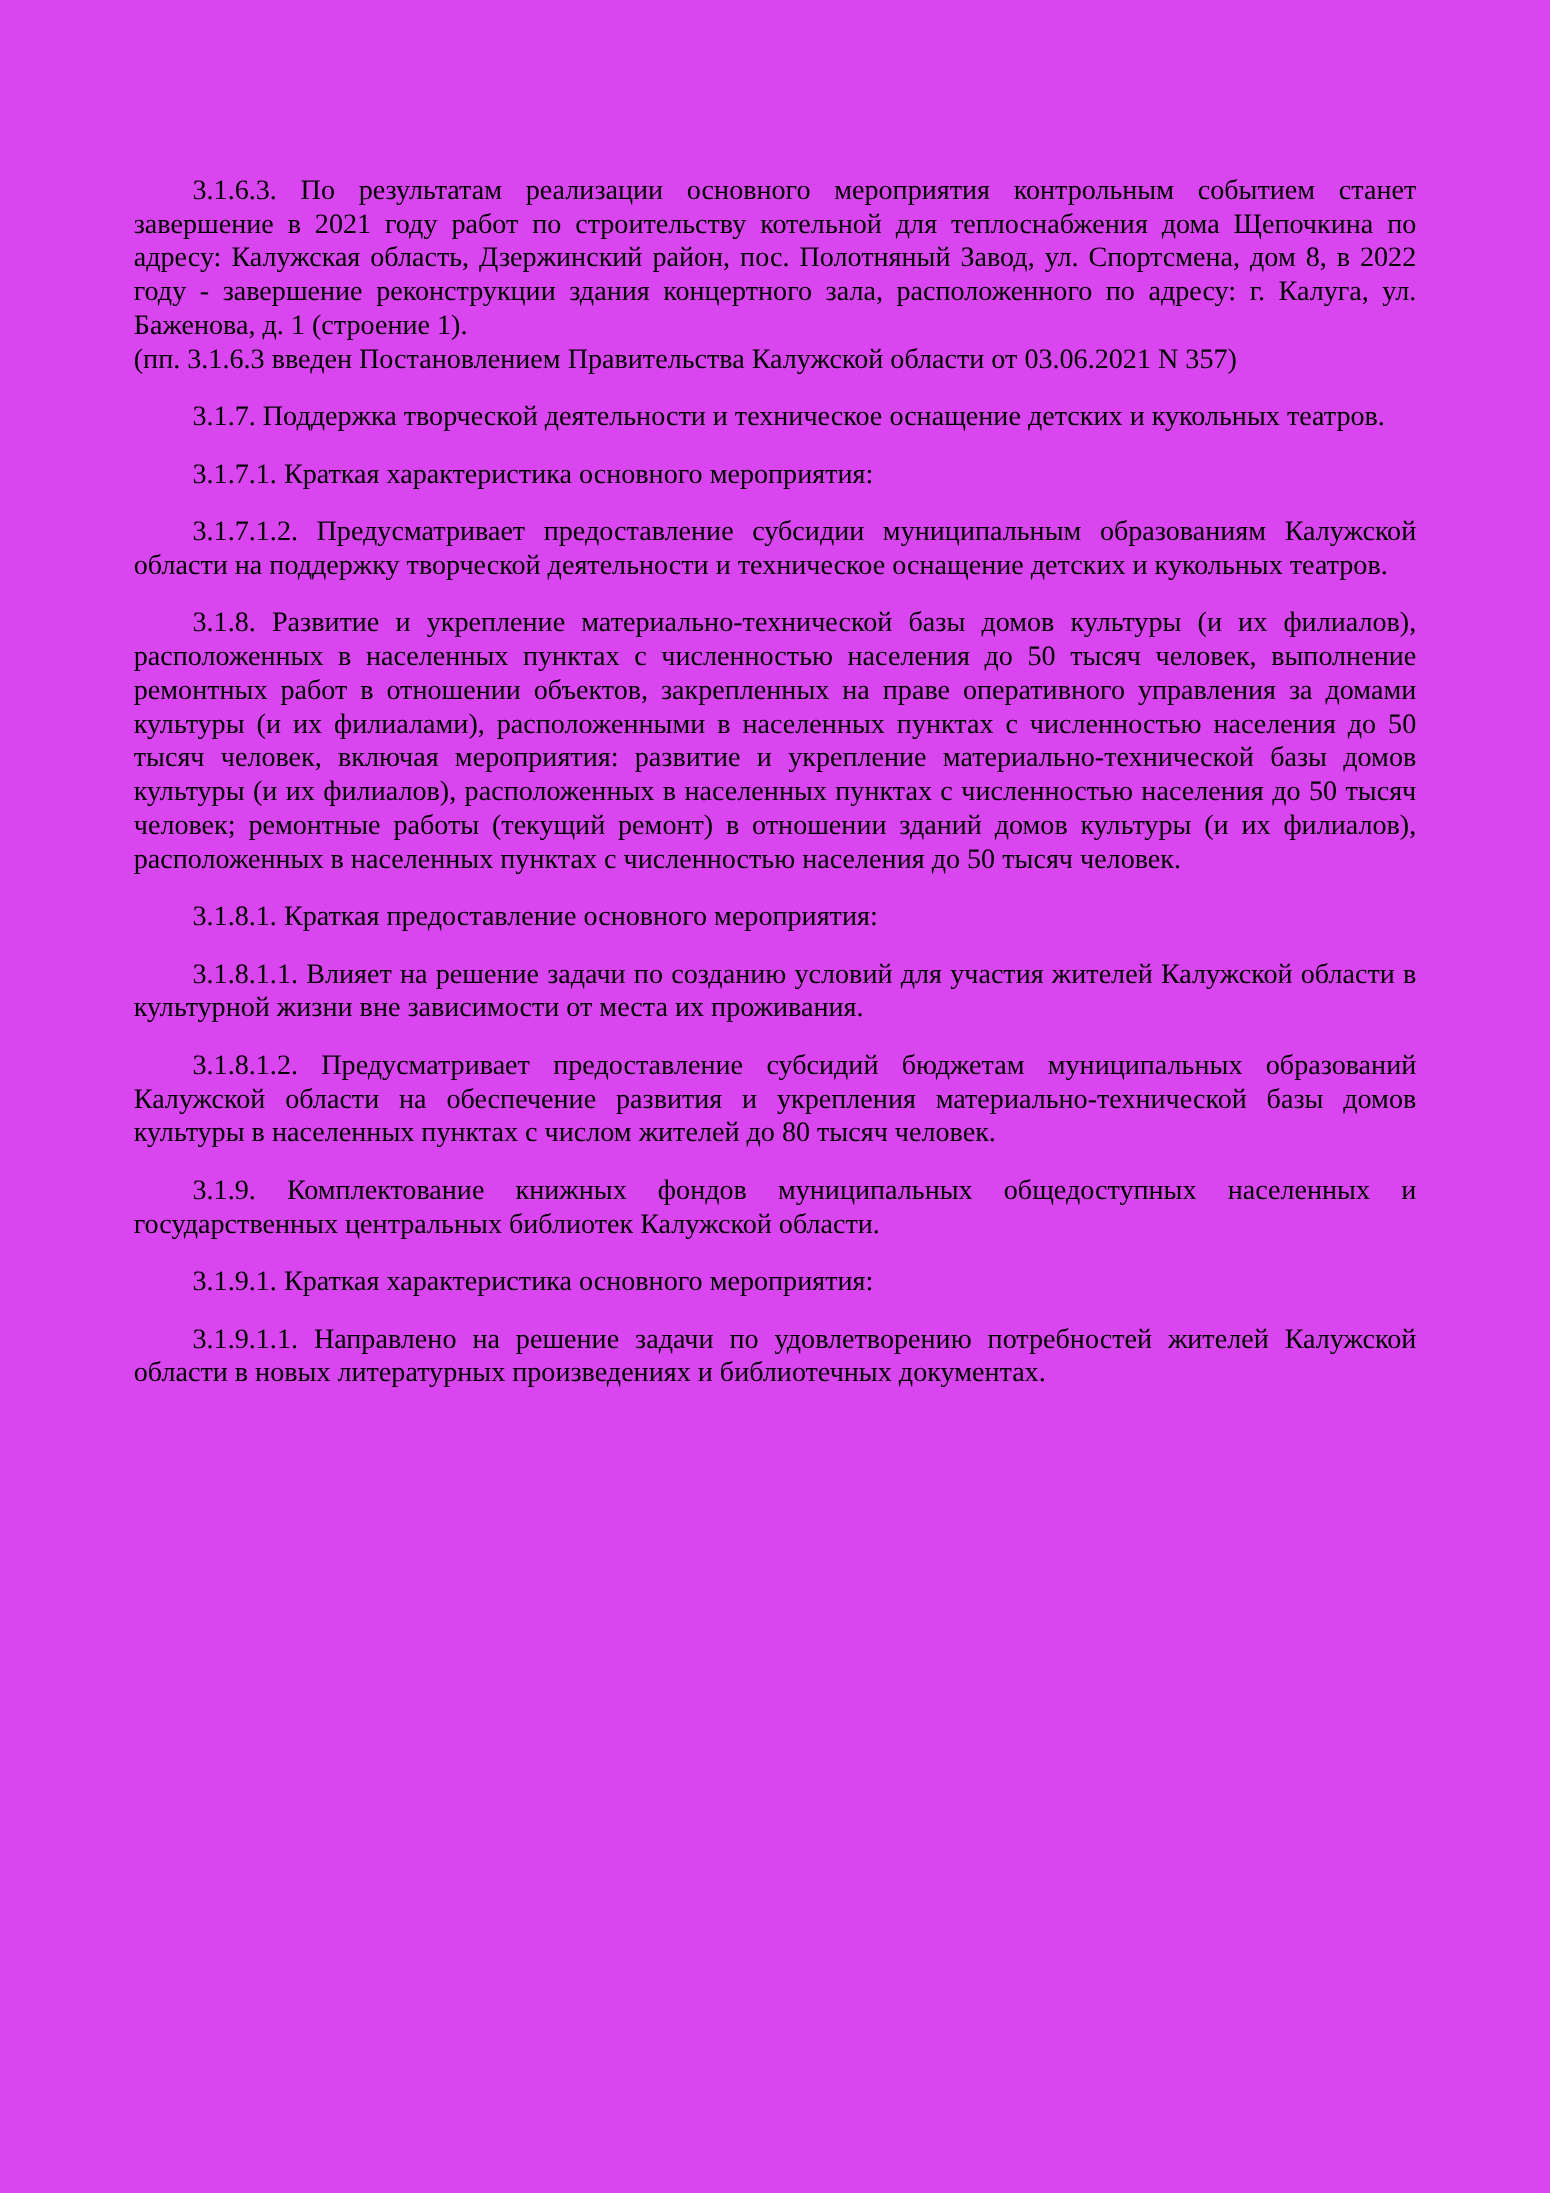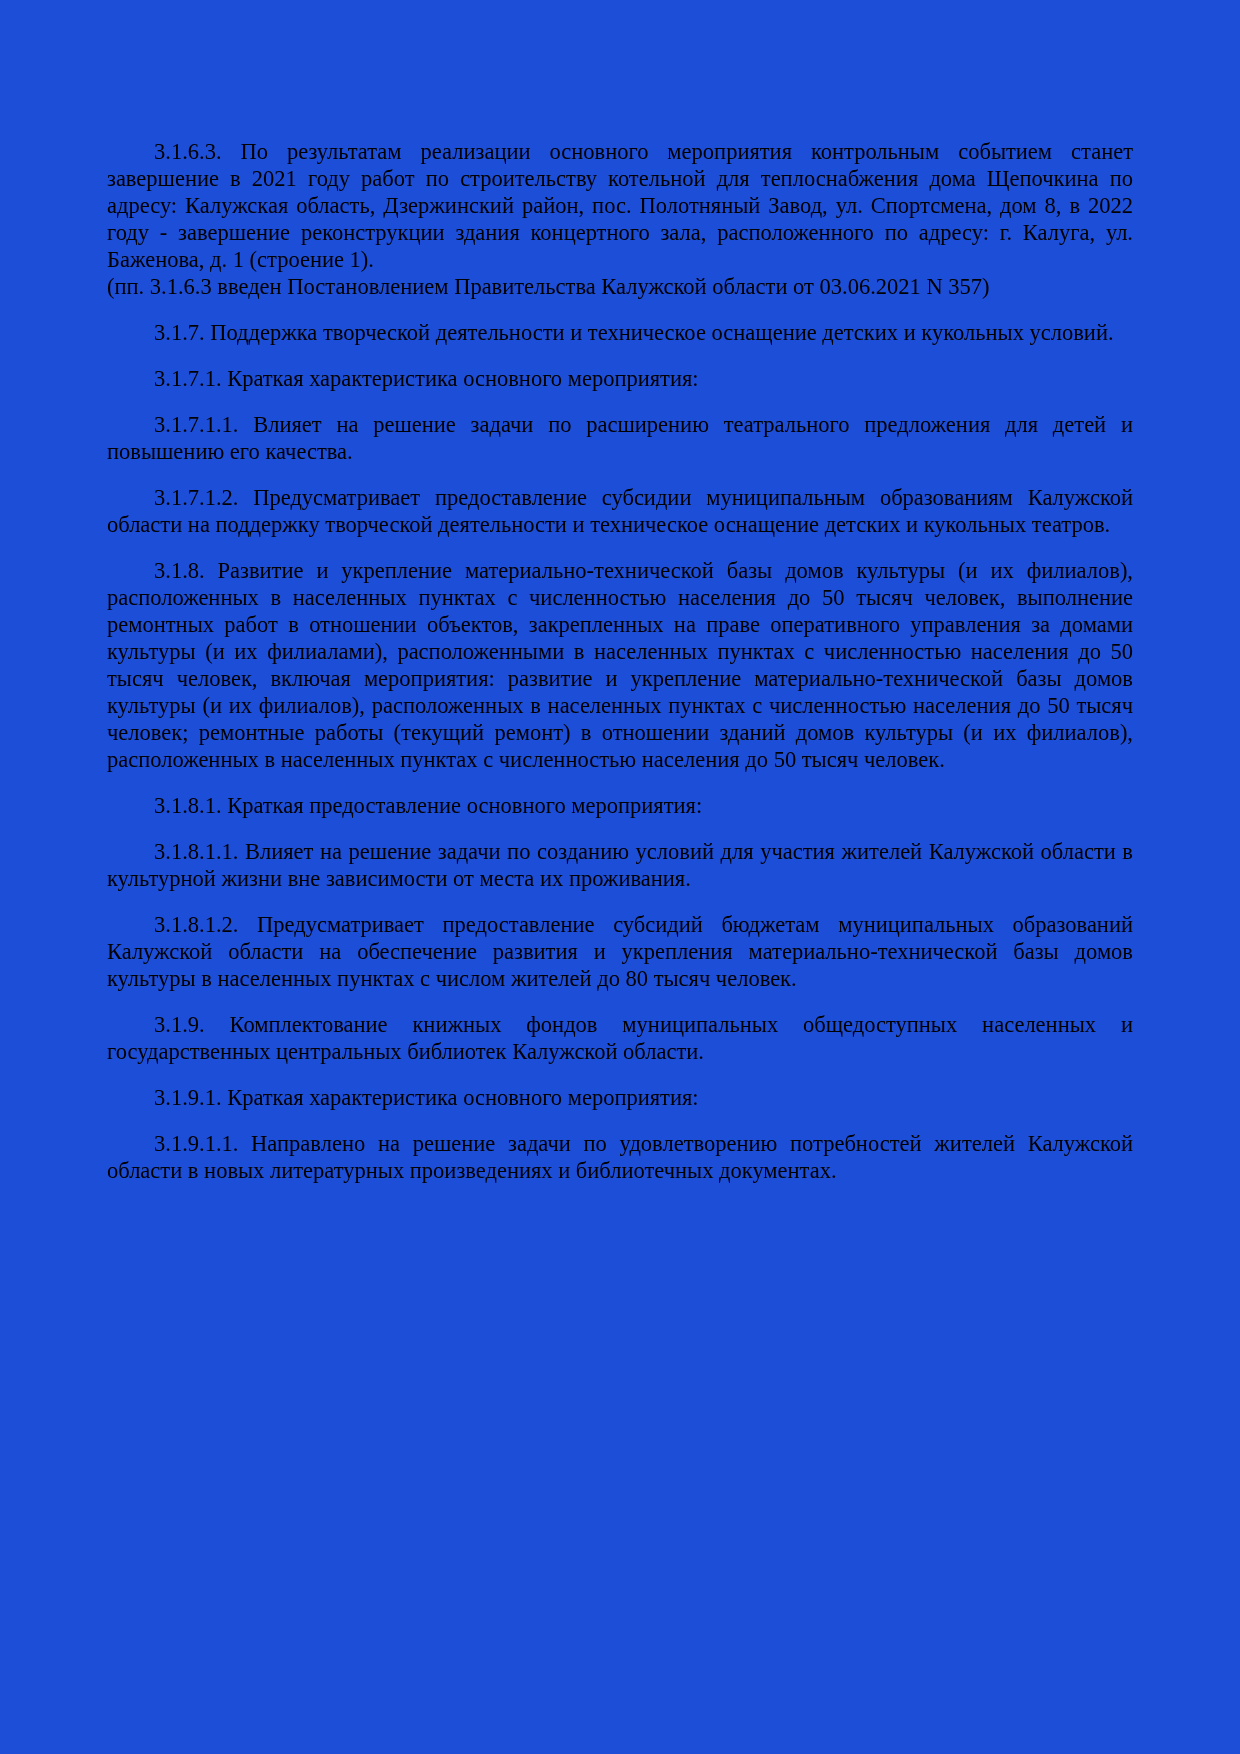--- a/index.html
+++ b/index.html
@@ -4,21 +4,21 @@
 <style>
   html, body {
     margin: 0;
     padding: 0;
     background: #ffffff;
   }
   .page {
     position: relative;
     width: 1240px;
     height: 1754px;
-    background: #1d4ed8;
+    background: #d946ef;
     box-sizing: border-box;
     padding: 138px 107px 40px 107px;
     font-family: "Liberation Serif", "DejaVu Serif", serif;
     font-size: 22.5px;
     line-height: 27px;
     color: #000000;
     overflow: hidden;
   }
   .para {
     margin: 0;
@@ -31,23 +31,22 @@
     margin-top: 19px;
   }
 </style>
 </head>
 <body>
 
 <div class="page">
   <div id="doc-body">
       <p class="para indent">3.1.6.3. По результатам реализации основного мероприятия контрольным событием станет завершение в 2021 году работ по строительству котельной для теплоснабжения дома Щепочкина по адресу: Калужская область, Дзержинский район, пос. Полотняный Завод, ул. Спортсмена, дом 8, в 2022 году - завершение реконструкции здания концертного зала, расположенного по адресу: г. Калуга, ул. Баженова, д. 1 (строение 1).</p>
       <p class="para">(пп. 3.1.6.3 введен Постановлением Правительства Калужской области от 03.06.2021 N 357)</p>
-      <p class="para indent gap">3.1.7. Поддержка творческой деятельности и техническое оснащение детских и кукольных условий.</p>
+      <p class="para indent gap">3.1.7. Поддержка творческой деятельности и техническое оснащение детских и кукольных театров.</p>
       <p class="para indent gap">3.1.7.1. Краткая характеристика основного мероприятия:</p>
-      <p class="para indent gap">3.1.7.1.1. Влияет на решение задачи по расширению театрального предложения для детей и повышению его качества.</p>
       <p class="para indent gap">3.1.7.1.2. Предусматривает предоставление субсидии муниципальным образованиям Калужской области на поддержку творческой деятельности и техническое оснащение детских и кукольных театров.</p>
       <p class="para indent gap">3.1.8. Развитие и укрепление материально-технической базы домов культуры (и их филиалов), расположенных в населенных пунктах с численностью населения до 50 тысяч человек, выполнение ремонтных работ в отношении объектов, закрепленных на праве оперативного управления за домами культуры (и их филиалами), расположенными в населенных пунктах с численностью населения до 50 тысяч человек, включая мероприятия: развитие и укрепление материально-технической базы домов культуры (и их филиалов), расположенных в населенных пунктах с численностью населения до 50 тысяч человек; ремонтные работы (текущий ремонт) в отношении зданий домов культуры (и их филиалов), расположенных в населенных пунктах с численностью населения до 50 тысяч человек.</p>
       <p class="para indent gap">3.1.8.1. Краткая предоставление основного мероприятия:</p>
       <p class="para indent gap">3.1.8.1.1. Влияет на решение задачи по созданию условий для участия жителей Калужской области в культурной жизни вне зависимости от места их проживания.</p>
       <p class="para indent gap">3.1.8.1.2. Предусматривает предоставление субсидий бюджетам муниципальных образований Калужской области на обеспечение развития и укрепления материально-технической базы домов культуры в населенных пунктах с числом жителей до 80 тысяч человек.</p>
       <p class="para indent gap">3.1.9. Комплектование книжных фондов муниципальных общедоступных населенных и государственных центральных библиотек Калужской области.</p>
       <p class="para indent gap">3.1.9.1. Краткая характеристика основного мероприятия:</p>
       <p class="para indent gap">3.1.9.1.1. Направлено на решение задачи по удовлетворению потребностей жителей Калужской области в новых литературных произведениях и библиотечных документах.</p>
     </div>
 </div>

